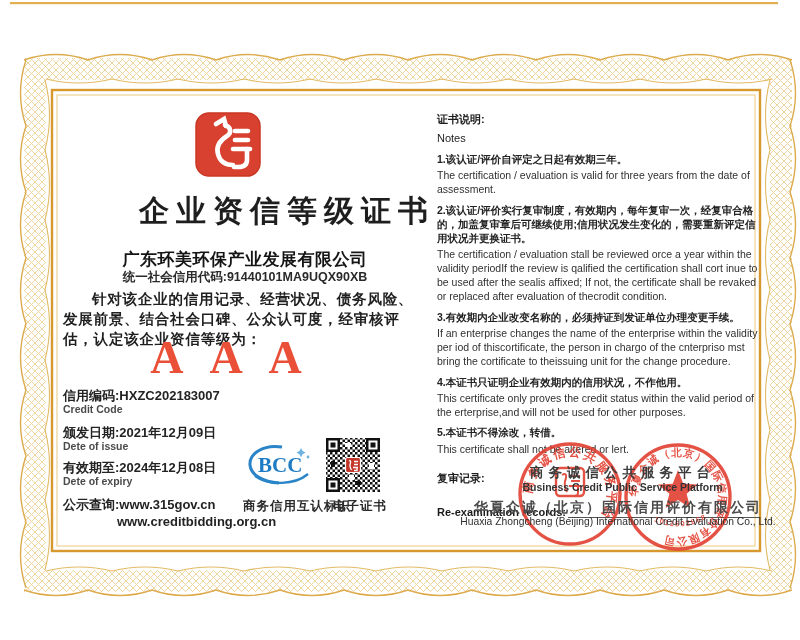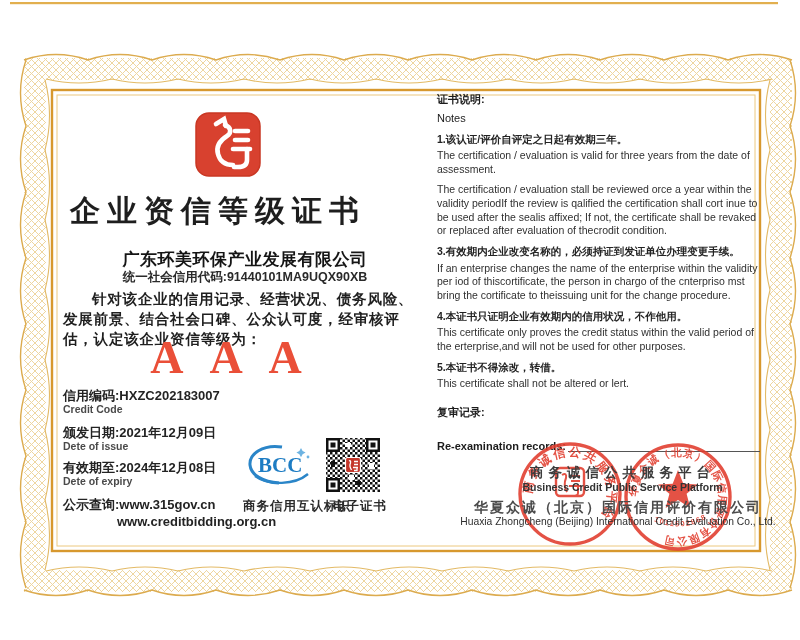--- a/index.html
+++ b/index.html
@@ -4,41 +4,41 @@
 <style>
   * { margin:0; padding:0; box-sizing:border-box; }
   html,body { width:800px; height:640px; background:#fdfdfc; overflow:hidden; }
   body { font-family:"Liberation Sans","DejaVu Sans",sans-serif; color:#222; }
   .page { position:relative; width:800px; height:640px; background:#fff; }
   .frame-svg { position:absolute; left:0; top:0; z-index:1; }
   .abs { position:absolute; z-index:3; }
 
   
   .logo-wrap { left:195px; top:111px; }
-  .title-cn { left:55px; top:191px; width:380px; text-align:left;
+  .title-cn { left:55px; top:191px; width:380px; text-align:right;
               font-family:"Liberation Serif","DejaVu Serif",serif;
-              font-size:30px; font-weight:bold; letter-spacing:7px; color:#1e1e1e;padding-left:15px; }
+              font-size:30px; font-weight:bold; letter-spacing:7px; color:#1e1e1e; }
   .title-en { left:55px; top:228px; width:380px; text-align:center;
               font-size:13px; font-weight:600; color:#1d1d1d; letter-spacing:.2px; }
   .company  { left:55px; top:248px; width:380px; text-align:center;
               font-size:17px; font-weight:bold; color:#151515; letter-spacing:.5px; }
   .uscc     { left:55px; top:269px; width:380px; text-align:center;
               font-size:12.5px; font-weight:bold; color:#2a2a2a; }
   .para     { left:63px; top:289px; width:362px; font-size:14.5px; line-height:20px;
               font-weight:600; color:#1f1f1f; text-indent:2em; letter-spacing:.8px; }
   .rating   { left:55px; top:331px; width:340px; text-align:center;
               font-family:"Liberation Serif","DejaVu Serif",serif;
               font-size:46px; font-weight:bold; color:#ea4f38; letter-spacing:26px; padding-left:28px; }
   .fld      { left:63px; font-size:13px; font-weight:bold; color:#232323; }
   .sub      { left:63px; font-size:10.5px; font-weight:600; color:#4a4a4a; }
   .q2       { left:117px; }
   .mini-label { font-size:12.5px; font-weight:bold; color:#2b2b2b; letter-spacing:1px; }
 
   
-  .notes { left:437px; top:92px; width:323px; z-index:3; }
+  .notes { left:437px; top:112px; width:323px; z-index:3; }
   .notes .h-cn { font-size:11px; font-weight:bold; color:#1c1c1c; margin-bottom:5px; }
   .notes .h-en { font-size:11px; font-weight:normal; color:#1c1c1c; margin-bottom:8px; }
   .notes p.cn { font-size:10.5px; font-weight:bold; color:#232323; line-height:1.35; margin:3px 0; }
   .notes p.en { font-size:10.5px; color:#303030; line-height:1.32; margin:3px 0 6px; }
   .reexam-cn { font-size:11px; font-weight:bold; color:#1c1c1c; margin-top:14px; }
   .reexam-row { display:flex; align-items:flex-end; margin-top:20px; }
   .reexam-en { font-size:11px; font-weight:bold; color:#1c1c1c; white-space:nowrap; }
   .reexam-line { flex:1; border-bottom:1px solid #555; height:12px; margin-left:2px; }
 
   
@@ -157,20 +157,21 @@
       </g>
     </svg>
   </div>
   <div class="abs mini-label" style="left:333px; top:498px">电子证书</div>
 
   <div class="abs notes">
     <div class="h-cn">证书说明:</div>
     <div class="h-en">Notes</div>
     <p class="cn">1.该认证/评价自评定之日起有效期三年。</p>
     <p class="en">The certification / evaluation is valid for three years from the date of assessment.</p>
+    <p class="cn">2.该认证/评价实行复审制度，有效期内，每年复审一次，经复审合格的，加盖复审章后可继续使用;信用状况发生变化的，需要重新评定信用状况并更换证书。</p>
     <p class="en">The certification / evaluation stall be reviewed orce a year within the validity periodIf the review is qalified the certification shall cort inue to be used after the sealis affixed; If not, the certificate shall be revaked or replaced after evaluation of thecrodit condition.</p>
     <p class="cn">3.有效期内企业改变名称的，必须持证到发证单位办理变更手续。</p>
     <p class="en">If an enterprise changes the name of the enterprise within the validity per iod of thiscortificate, the person in chargo of the cnterpriso mst bring the cortificate to theissuing unit for the change procedure.</p>
     <p class="cn">4.本证书只证明企业有效期内的信用状况，不作他用。</p>
     <p class="en">This certificate only proves the credit status within the valid period of the erterprise,and will not be used for other purposes.</p>
     <p class="cn">5.本证书不得涂改，转借。</p>
     <p class="en">This certificate shall not be altered or lert.</p>
     <div class="reexam-cn">复审记录:</div>
     <div class="reexam-row">
       <span class="reexam-en">Re-examination records:</span>

